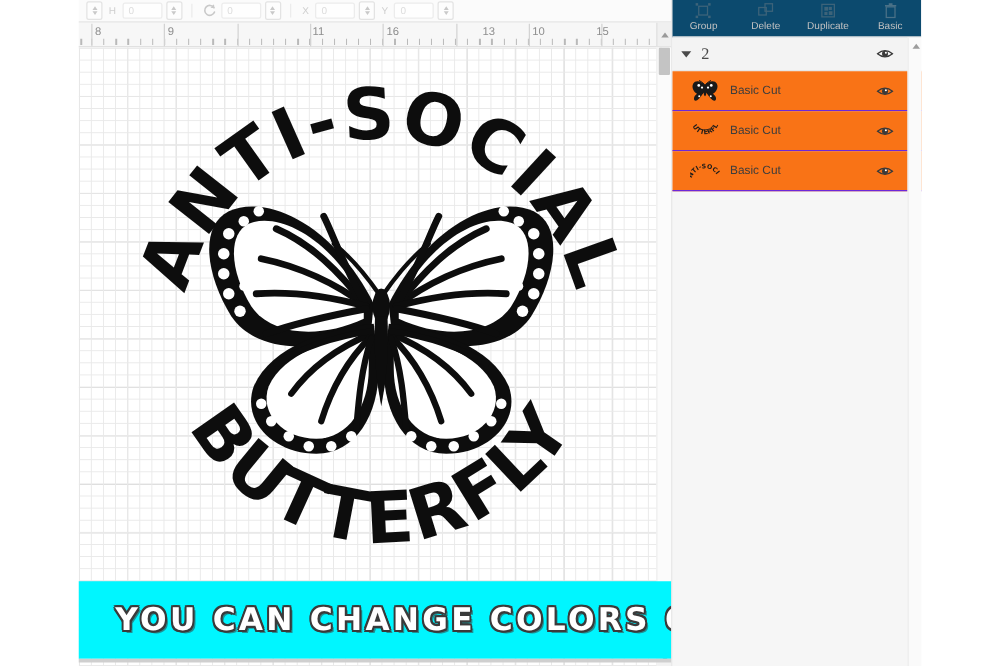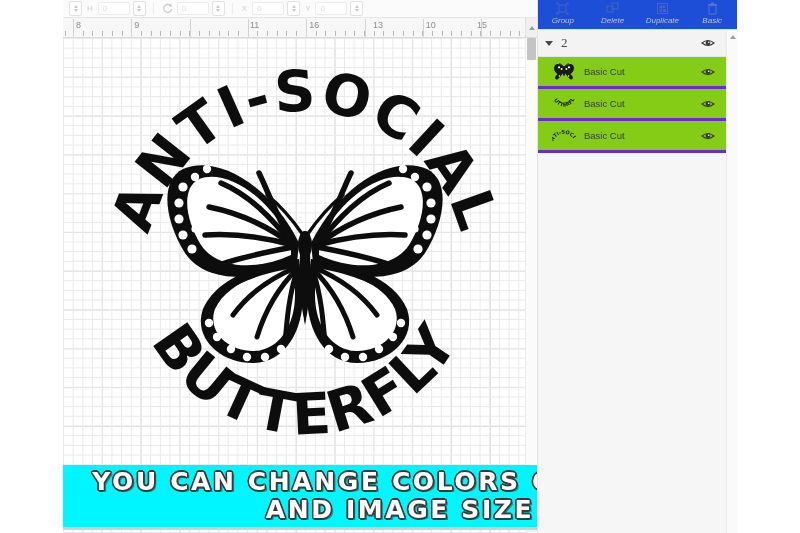--- a/index.html
+++ b/index.html
@@ -243,26 +243,25 @@
     left: 537px; top: 0;
     width: 200px; height: 533px;
     background: #f6f6f6;
     border-left: 1px solid #e3e3e3;
     box-sizing: border-box;
   }
   .rpanel-actions {
     position: absolute;
     left: 0; top: 0;
     width: 100%; height: 30px;
-    background: #1d4ed8;
+    background: #0c4a6e;
     display: flex;
     align-items: flex-start;
     border-bottom: 1px solid #e2e2e2;
     box-sizing: border-box;
-    font-style: italic;
   }
   .act {
     flex: 1 1 0;
     display: flex;
     flex-direction: column;
     align-items: center;
     padding-top: 2px;
     cursor: default;
   }
   .act-ico {
@@ -302,22 +301,22 @@
     margin-right: 8px;
     flex: none;
   }
   .group-name {
     font-size: 13px;
     color: #4a4a4a;
     font-family: "Liberation Serif", serif;
   }
   .layer-row {
     height: 32px;
-    background: #84cc16;
-    border-bottom: 3px solid #6d28d9;
+    background: #f97316;
+    border-bottom: 1px solid #6d28d9;
     display: flex;
     align-items: center;
     padding-left: 14px;
     box-sizing: border-box;
     position: relative;
   }
   .layer-thumb {
     width: 24px; height: 24px;
     flex: none;
     display: flex;
@@ -424,21 +423,21 @@
         <div class="ruler-num" style="left: 13px;">8</div>
         <div class="ruler-major" style="left: 68.3px;"></div>
         <div class="ruler-num" style="left: 71.3px;">9</div>
         <div class="ruler-major" style="left: 126.6px;"></div>
         <div class="ruler-num" style="left: 129.6px; margin-top: 48px;">10</div>
         <div class="ruler-major" style="left: 184.9px;"></div>
         <div class="ruler-num" style="left: 187px;">11</div>
         <div class="ruler-major" style="left: 243.2px;"></div>
         <div class="ruler-num" style="left: 246.2px;">16</div>
         <div class="ruler-major" style="left: 301.5px;"></div>
-        <div class="ruler-num" style="left: 310px;">13</div>
+        <div class="ruler-num" style="left: 323px;">13</div>
         <div class="ruler-major" style="left: 359.8px;"></div>
         <div class="ruler-num" style="left: 362.8px;">10</div>
         <div class="ruler-major" style="left: 418.1px;"></div>
         <div class="ruler-num" style="left: 414px;">15</div>
       </div>
     <div class="ruler-scroll-up">
       <i></i>
     </div>
   </div>
 
@@ -573,21 +572,20 @@
     <div class="canvas-scroll-right">
       <div class="canvas-scroll-thumb"></div>
       <div class="canvas-scroll-down">
         <i></i>
       </div>
     </div>
   </div>
 
   <div class="banner">
     <div class="banner-line">YOU CAN CHANGE COLORS OF LAYERS</div>
-    <div class="banner-line">AND IMAGE SIZE</div>
   </div>
   <div class="banner-bottomline"></div>
 
   <div class="rpanel">
 
     <div class="rpanel-actions">
 
       <div class="act">
         <div class="act-ico">
           <svg width="13" height="13" viewBox="0 0 13 13">

